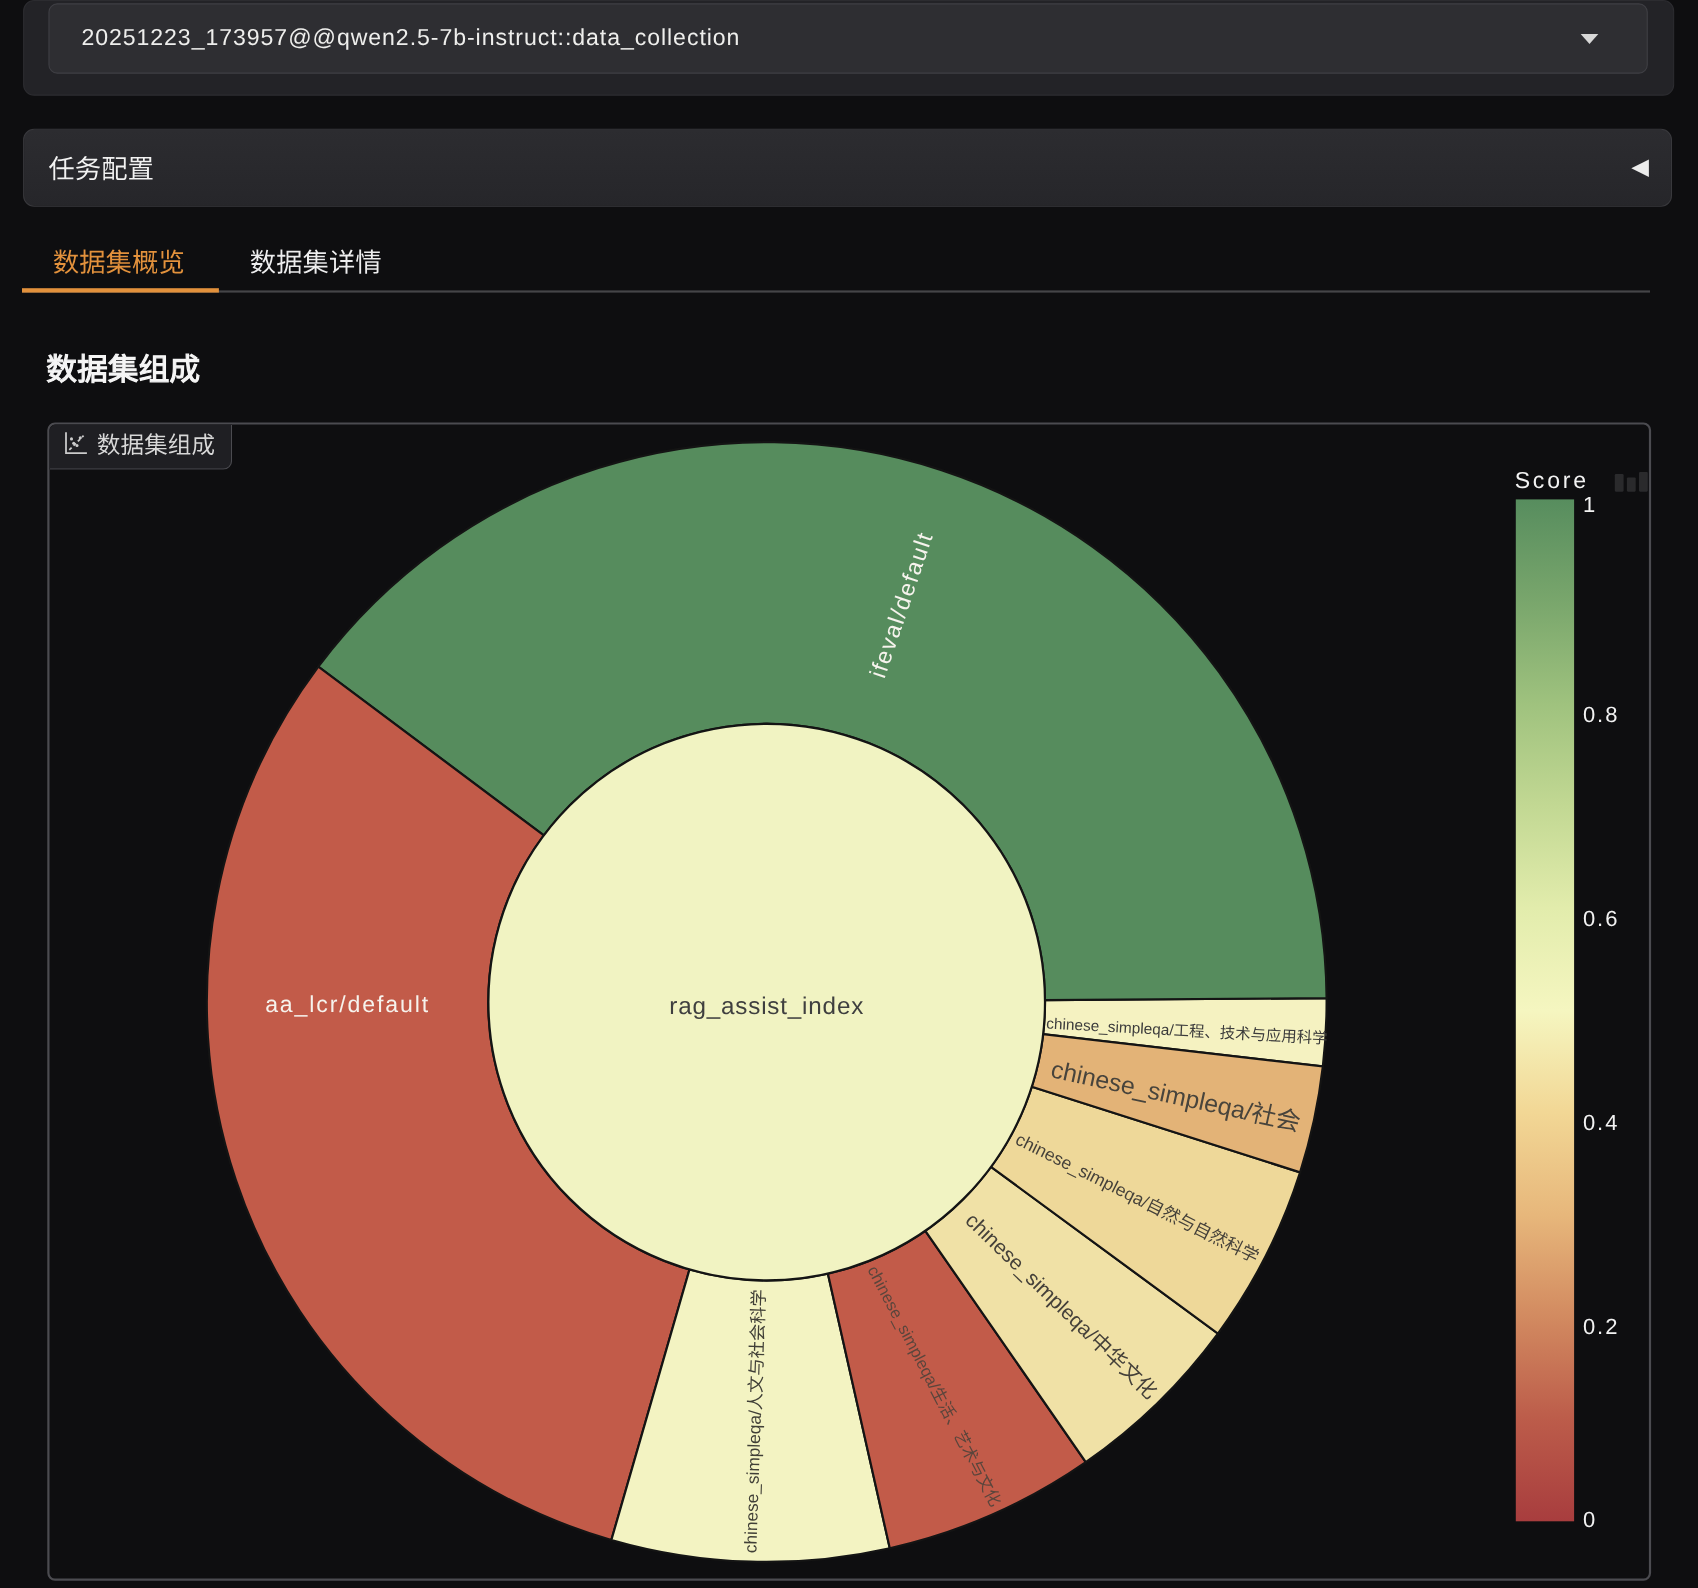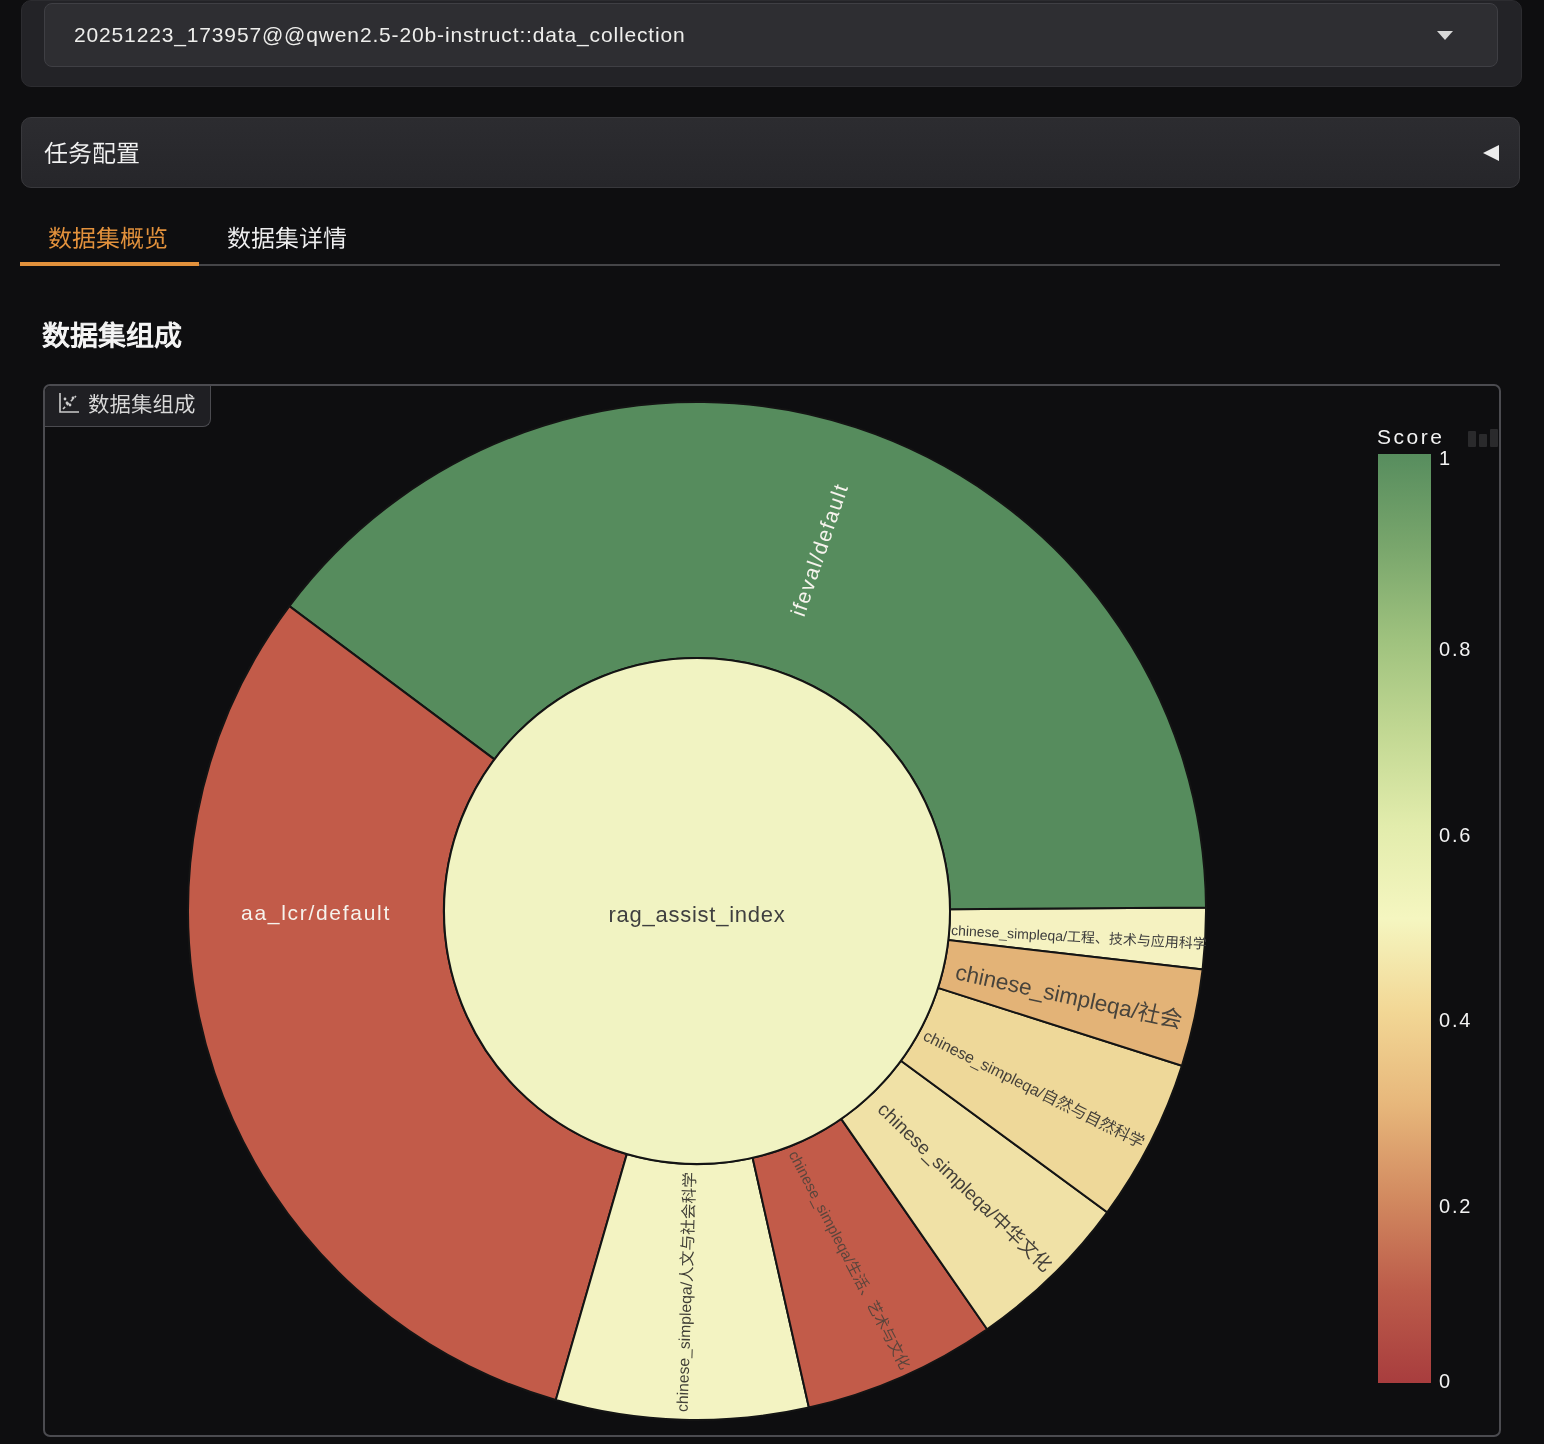--- a/index.html
+++ b/index.html
@@ -1,21 +1,21 @@
 <!DOCTYPE html>
 <html><head><meta charset="utf-8">
 <style>
 * { margin:0; padding:0; box-sizing:border-box; }
 html,body { width:1544px; height:1444px; background:#0e0e10; font-family:"Liberation Sans", sans-serif; overflow:hidden; }
 .abs { position:absolute; }
 </style></head>
 <body>
 <div class="abs" style="left:21px;top:0px;width:1501px;height:87px;background:#232327;border-radius:10px;border:1px solid #2c2c30;"></div>
 <div class="abs" style="left:44px;top:3px;width:1454px;height:64px;background:#2e2e32;border-radius:8px;border:1px solid #3f3f44;"></div>
-<div class="abs" style="left:74px;top:3px;height:64px;line-height:64px;font-size:21px;letter-spacing:0.85px;color:#eeeeec;">20251223_173957@@qwen2.5-20b-instruct::data_collection</div>
+<div class="abs" style="left:74px;top:3px;height:64px;line-height:64px;font-size:21px;letter-spacing:0.85px;color:#eeeeec;">20251223_173957@@qwen2.5-7b-instruct::data_collection</div>
 <div class="abs" style="left:1437px;top:31px;width:0;height:0;border-left:8px solid transparent;border-right:8px solid transparent;border-top:9px solid #d8d8d8;"></div>
 
 <div class="abs" style="left:21px;top:117px;width:1499px;height:71px;background:linear-gradient(#2c2c30,#26262a);border-radius:10px;border:1px solid #38383c;"></div>
 <div class="abs" style="left:1483px;top:145px;width:0;height:0;border-top:8px solid transparent;border-bottom:8px solid transparent;border-right:16px solid #ececec;"></div>
 
 <div class="abs" style="left:20px;top:264px;width:1480px;height:1.5px;background:#454548;"></div>
 <div class="abs" style="left:20px;top:262px;width:179px;height:4px;background:#e2913c;"></div>
 
 <div class="abs" style="left:43px;top:384px;width:1458px;height:1053px;border:2px solid #4b4b50;border-radius:7px;"></div>
 <div class="abs" style="left:45px;top:386px;width:166px;height:41px;background:#1f1f23;border-right:1px solid #4b4b50;border-bottom:1px solid #4b4b50;border-radius:6px 0 8px 0;"></div>

